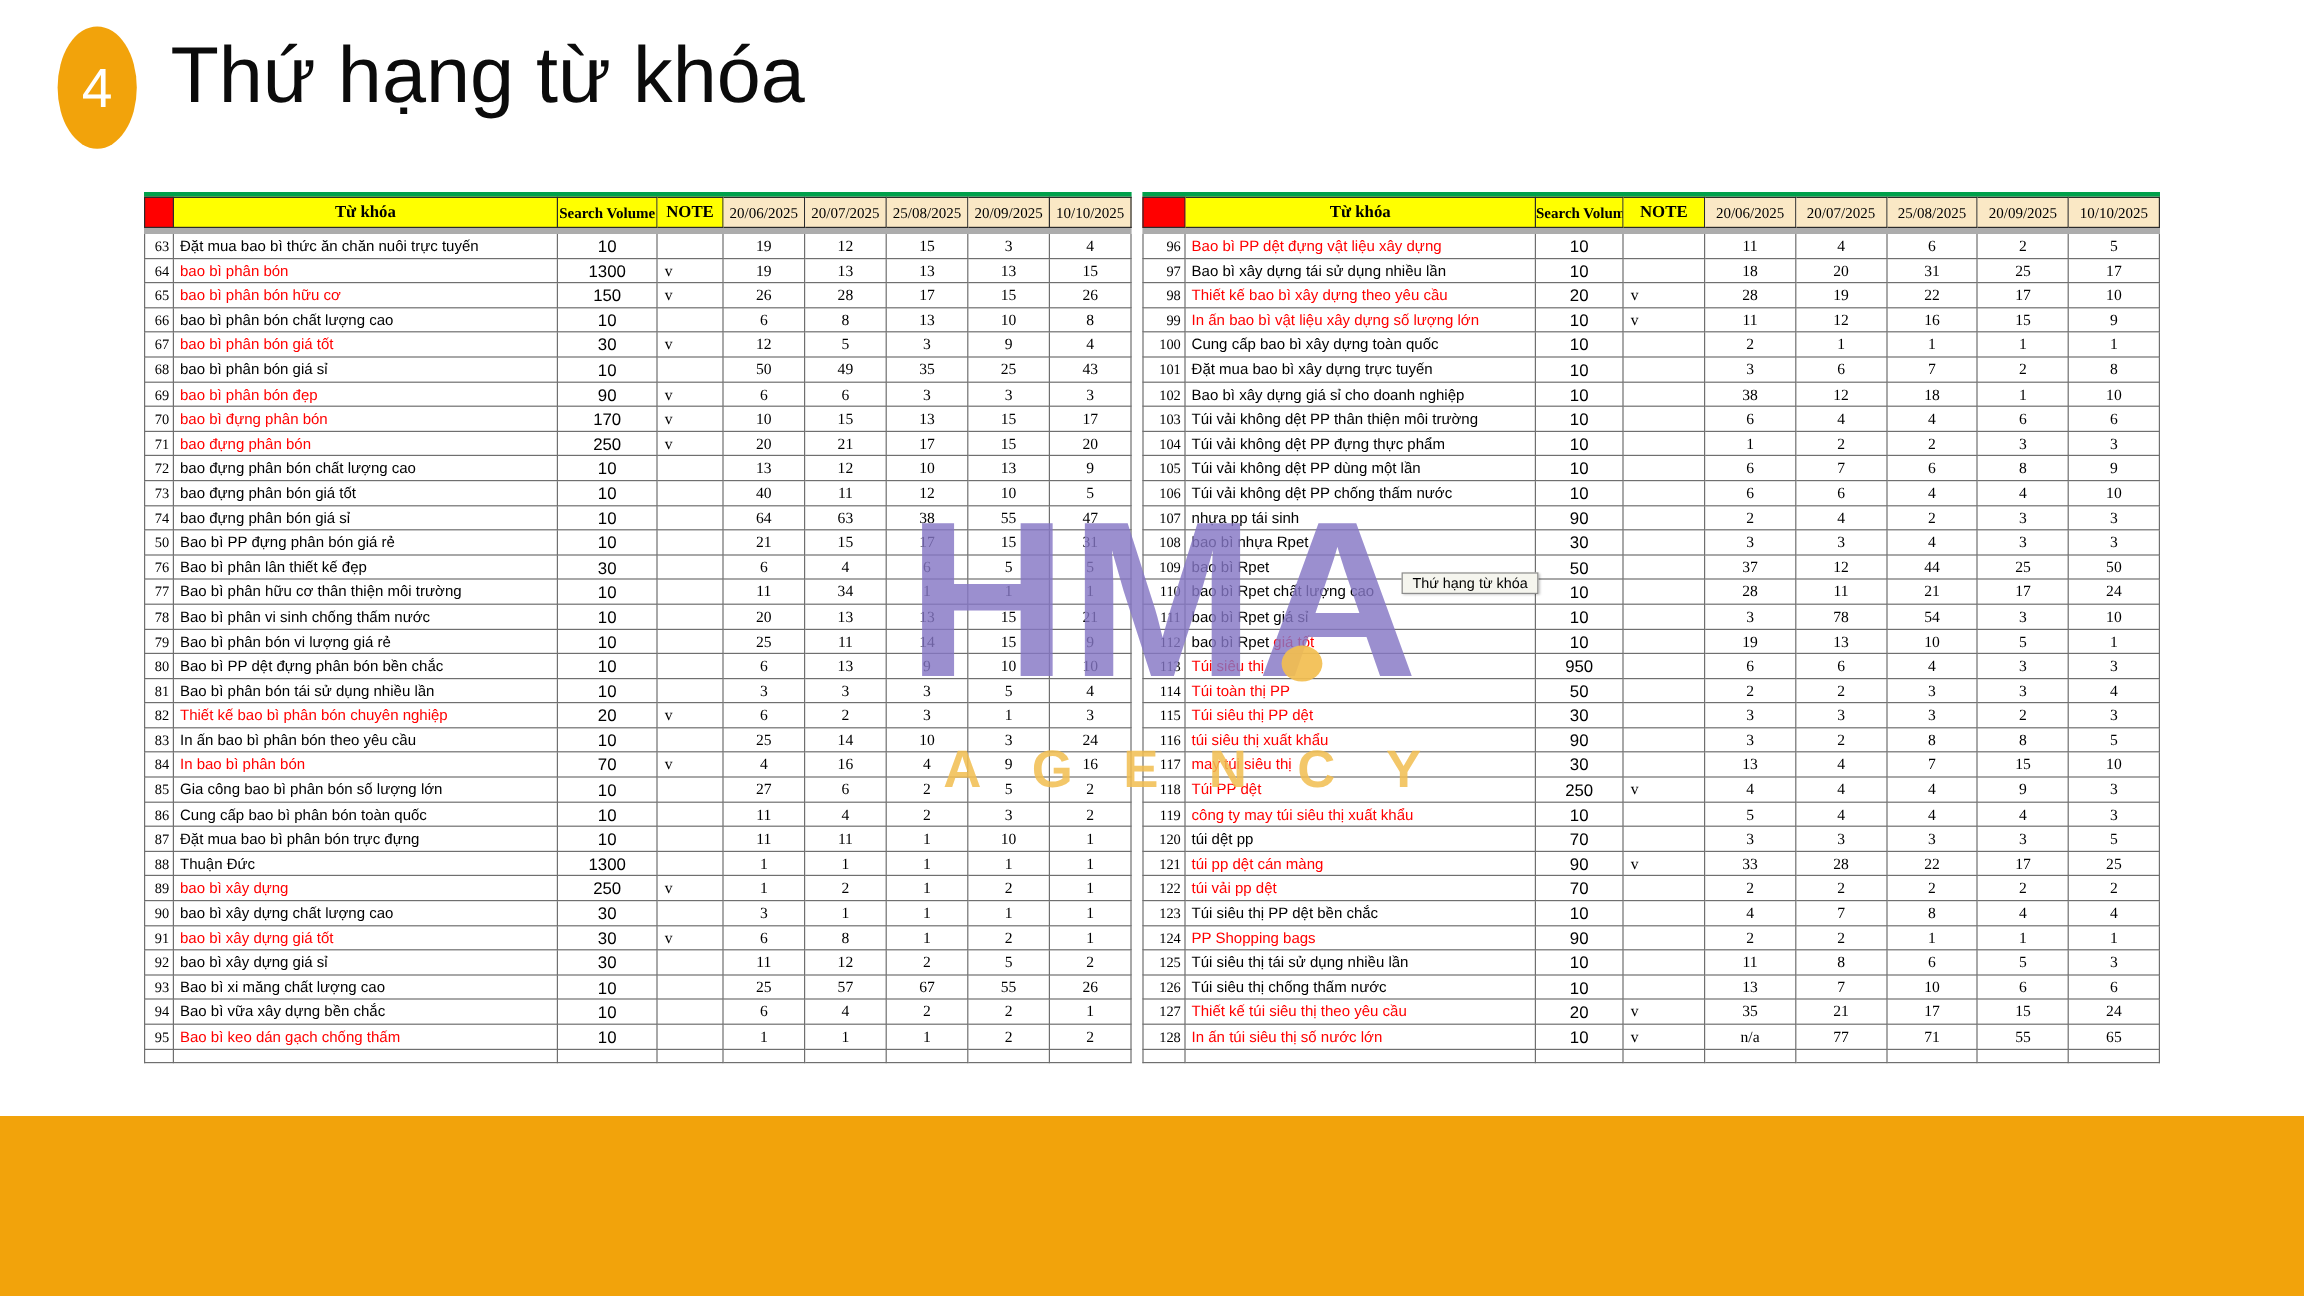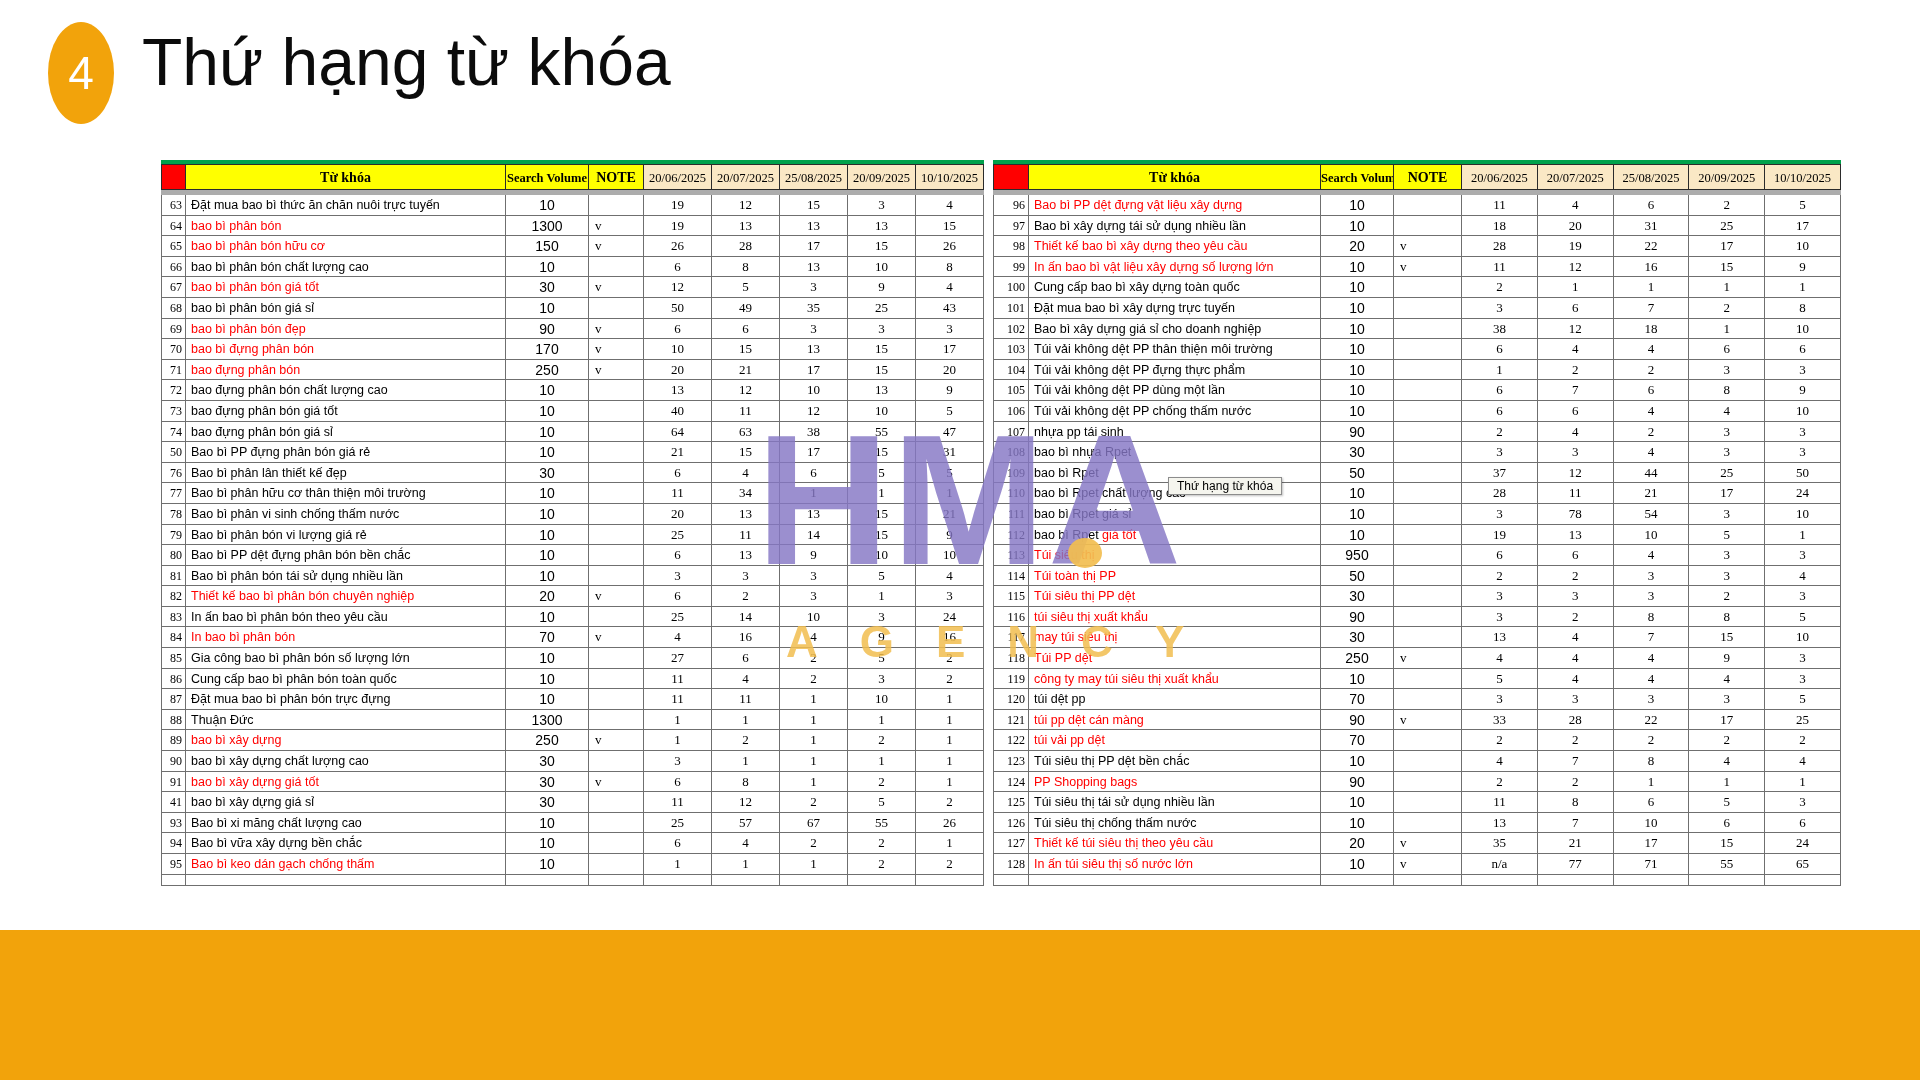--- a/index.html
+++ b/index.html
@@ -13,21 +13,21 @@
     background:var(--accent,#F2A30B);border-radius:50%;
     display:flex;align-items:center;justify-content:center;
     color:#fff;font-size:46px;font-family:"Liberation Sans",sans-serif;
   }
   .page-title{
     position:absolute;left:142px;top:24px;
     font-size:66px;color:#0b0b0b;letter-spacing:0px;
     font-family:"Liberation Sans",sans-serif;white-space:nowrap;
   }
   
-  .tbl{position:absolute;top:160px;background:#fff;z-index:1;margin-left:41px;}
+  .tbl{position:absolute;top:160px;background:#fff;z-index:1;}
   .tbl-left{left:120px;width:823px;}
   .tbl-right{left:952px;width:848px;}
   .green-strip{height:4px;background:var(--green,#00A14B);}
   .hrow{display:grid;height:26px;line-height:26px;}
   .tbl-left .hrow,.tbl-left .trow{grid-template-columns:25px 320px 83px 55px repeat(5,1fr);}
   .tbl-right .hrow,.tbl-right .trow{grid-template-columns:36px 292px 73px 68px repeat(5,1fr);}
   .hc{
     border-right:1px solid #2b2b2b;border-bottom:1px solid #2b2b2b;border-top:1px solid #2b2b2b;
     text-align:center;overflow:hidden;white-space:nowrap;
     font-family:"Liberation Serif",serif;font-size:13px;color:#000;
@@ -427,21 +427,21 @@
         <div class="c kw red">bao bì xây dựng giá tốt</div>
         <div class="c vol">30</div>
         <div class="c note">v</div>
         <div class="c rank">6</div>
         <div class="c rank">8</div>
         <div class="c rank">1</div>
         <div class="c rank">2</div>
         <div class="c rank">1</div>
       </div>
       <div class="trow">
-        <div class="c num">41</div>
+        <div class="c num">92</div>
         <div class="c kw">bao bì xây dựng giá sỉ</div>
         <div class="c vol">30</div>
         <div class="c note"></div>
         <div class="c rank">11</div>
         <div class="c rank">12</div>
         <div class="c rank">2</div>
         <div class="c rank">5</div>
         <div class="c rank">2</div>
       </div>
       <div class="trow">

